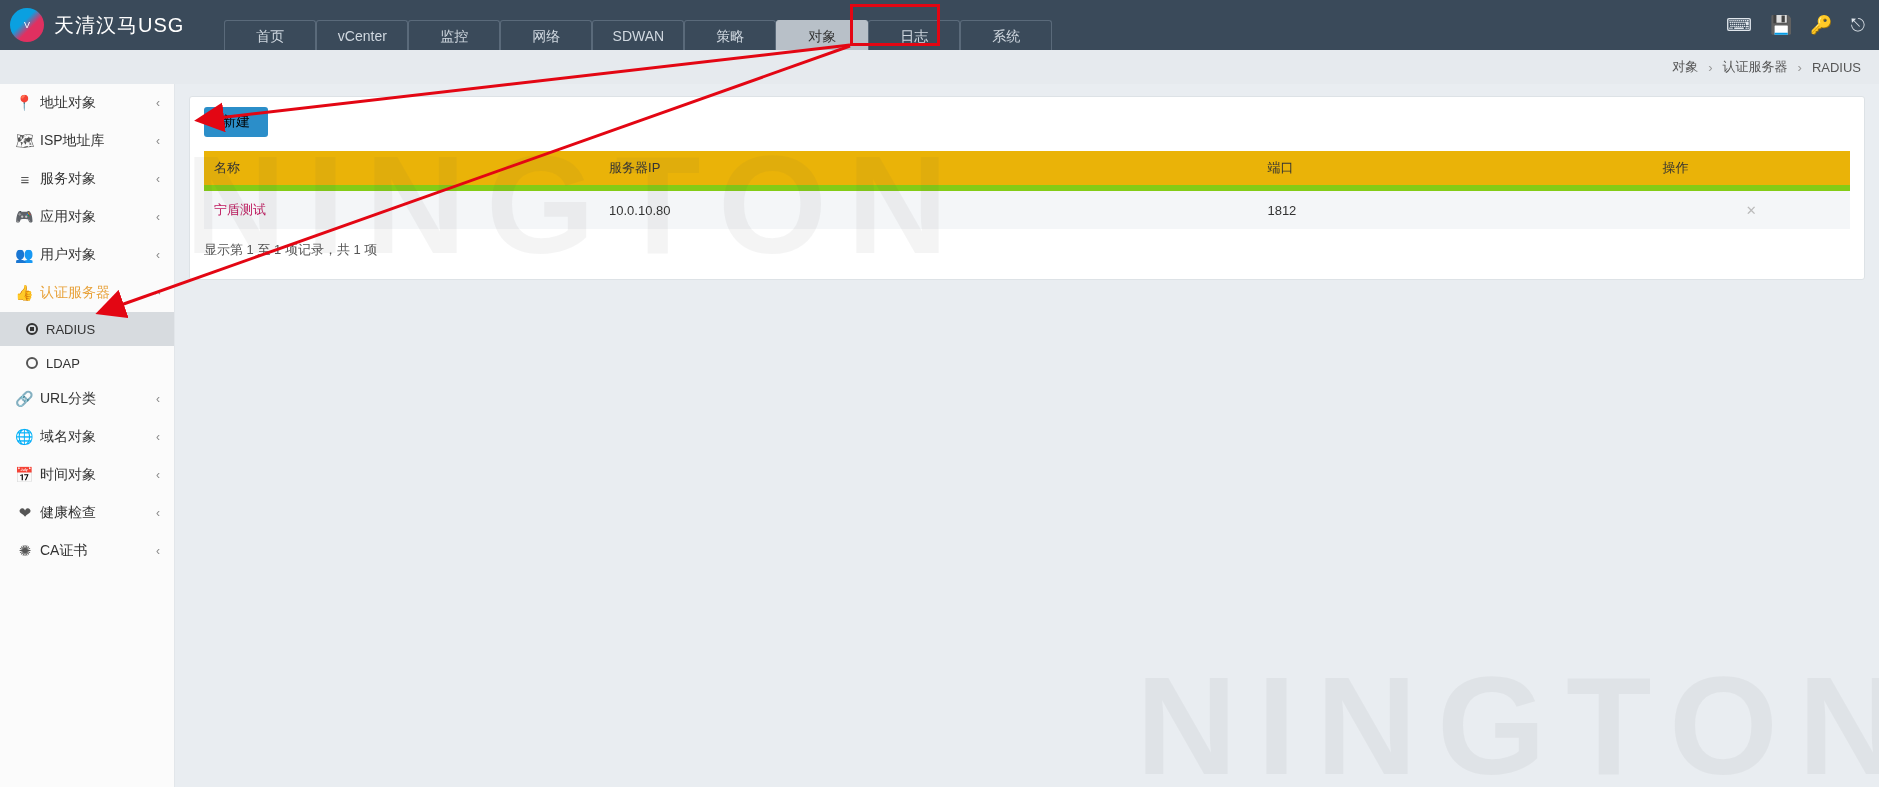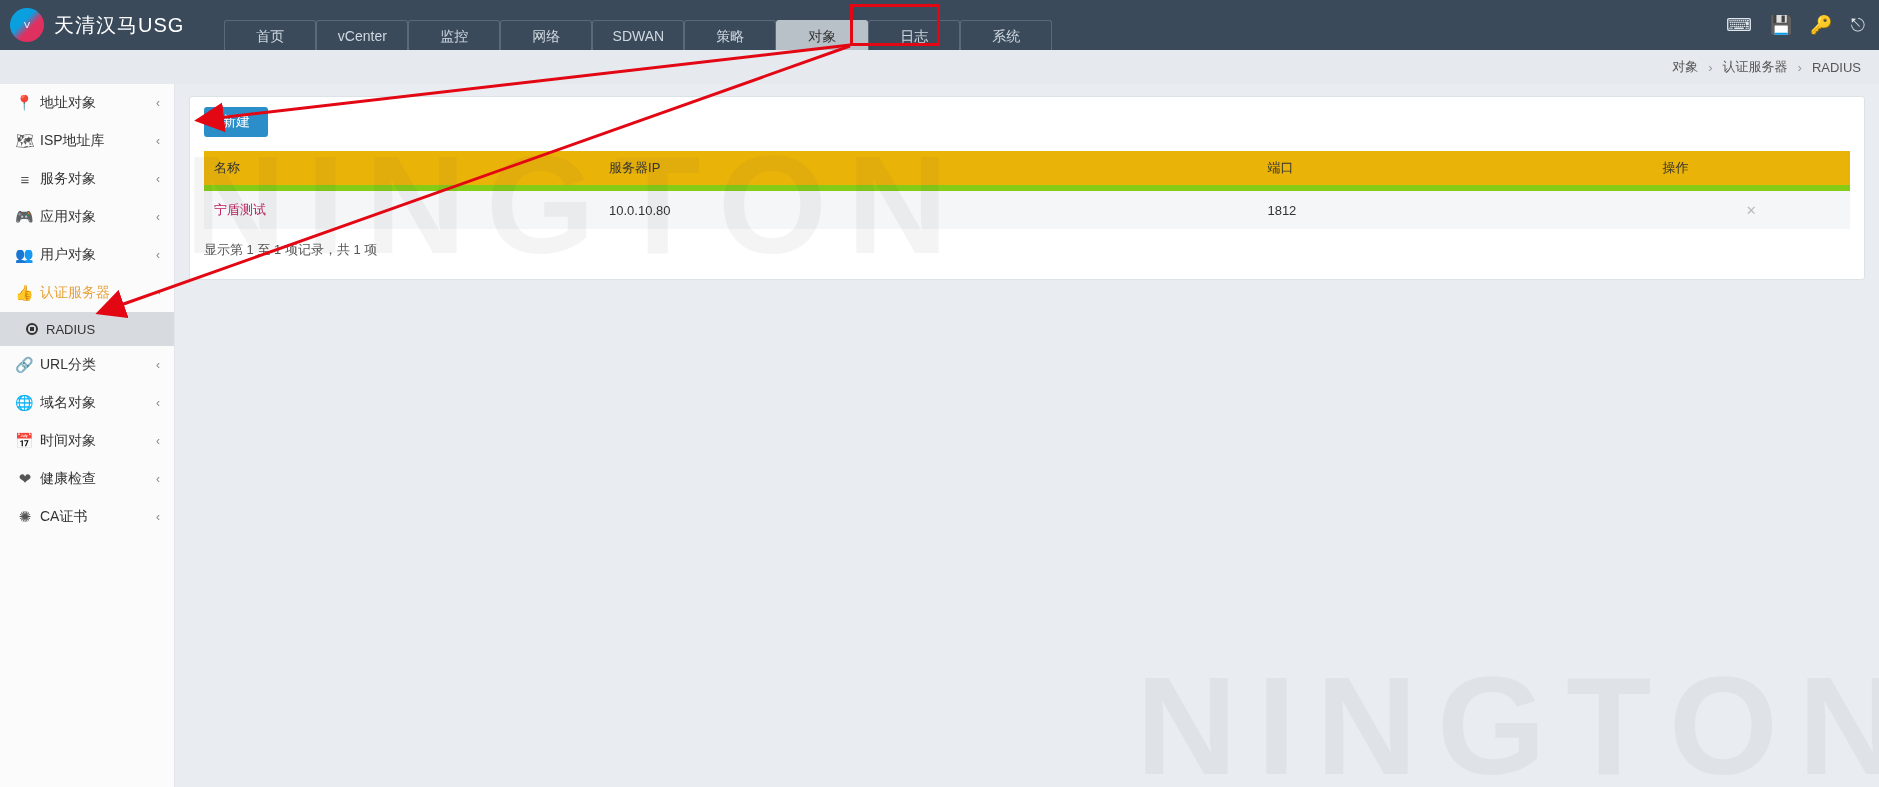--- a/index.html
+++ b/index.html
@@ -30,21 +30,21 @@
   .side-item.auth .ic, .side-item.auth .txt { color:#e8a23a; }
   .side-item.auth .chev { transform:rotate(90deg); }
   .sub-item { height:34px; display:flex; align-items:center; padding-left:26px; font-size:13px; cursor:pointer; color:#333; gap:8px; }
   .sub-item .radio { width:12px; height:12px; border:2px solid #555; border-radius:50%; display:inline-block; }
   .sub-item.active { background:#d7dbdf; }
   .sub-item.active .radio { border-color:#333; background:radial-gradient(circle,#333 0 40%,transparent 41%); }
 
   
   .main { flex:1; padding:12px 14px; background:#e9edf1; position:relative; }
   .panel { background:#fff; border:1px solid #dde2e6; border-radius:3px; padding:10px 14px 20px; }
-  .btn-new { display:inline-block; background:#2b8ec9; color:#ffffff; border-radius:3px; padding:6px 18px; font-size:14px; cursor:pointer; border:none; }
+  .btn-new { display:inline-block; background:#2b8ec9; color:#000000; border-radius:3px; padding:6px 18px; font-size:14px; cursor:pointer; border:none; }
   .tbl { width:100%; margin-top:14px; border-collapse:collapse; }
   .tbl th { text-align:left; font-weight:normal; color:#333; font-size:13px; padding:8px 10px; border-bottom:6px solid #84cc16; background:#eab308; }
   .tbl td { padding:10px 10px; font-size:13px; background:#f4f6f8; }
   .tbl td.name a { color:#be185d; text-decoration:none; }
   .tbl td.op { text-align:center; color:#bbb; cursor:pointer; }
   .tbl th.op { text-align:left; }
   .pager { margin-top:12px; font-size:13px; color:#555; }
 
   
   .overlay { position:absolute; inset:0; pointer-events:none; }
@@ -118,20 +118,24 @@
       <span class="chev">‹</span>
     </div>
     <div class="side-item auth">
       <span class="ic">👍</span>
       <span class="txt">认证服务器</span>
       <span class="chev">‹</span>
     </div>
     <div class="sub-item active">
       <span class="radio"></span>
       <span>RADIUS</span>
+    </div>
+    <div class="sub-item">
+      <span class="radio"></span>
+      <span>LDAP</span>
     </div>
     <div class="side-item">
       <span class="ic">🔗</span>
       <span class="txt">URL分类</span>
       <span class="chev">‹</span>
     </div>
     <div class="side-item">
       <span class="ic">🌐</span>
       <span class="txt">域名对象</span>
       <span class="chev">‹</span>

